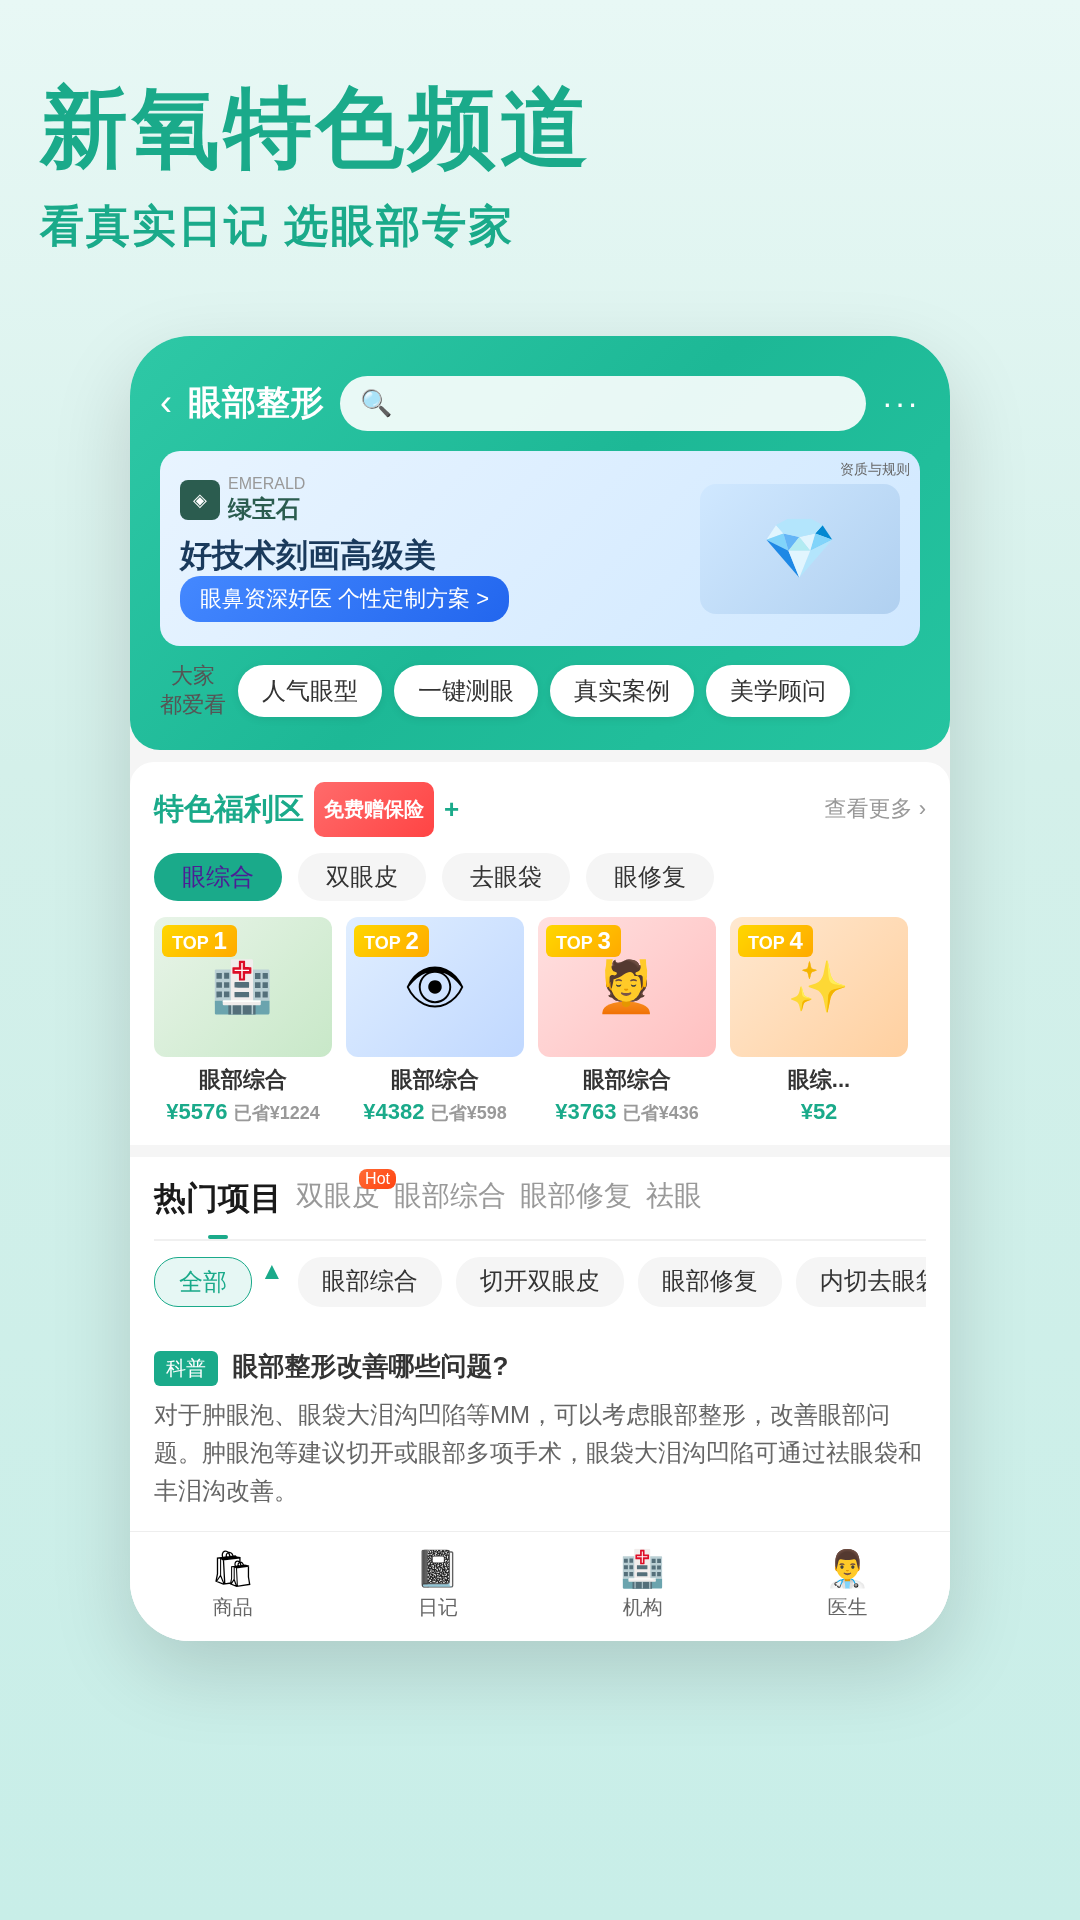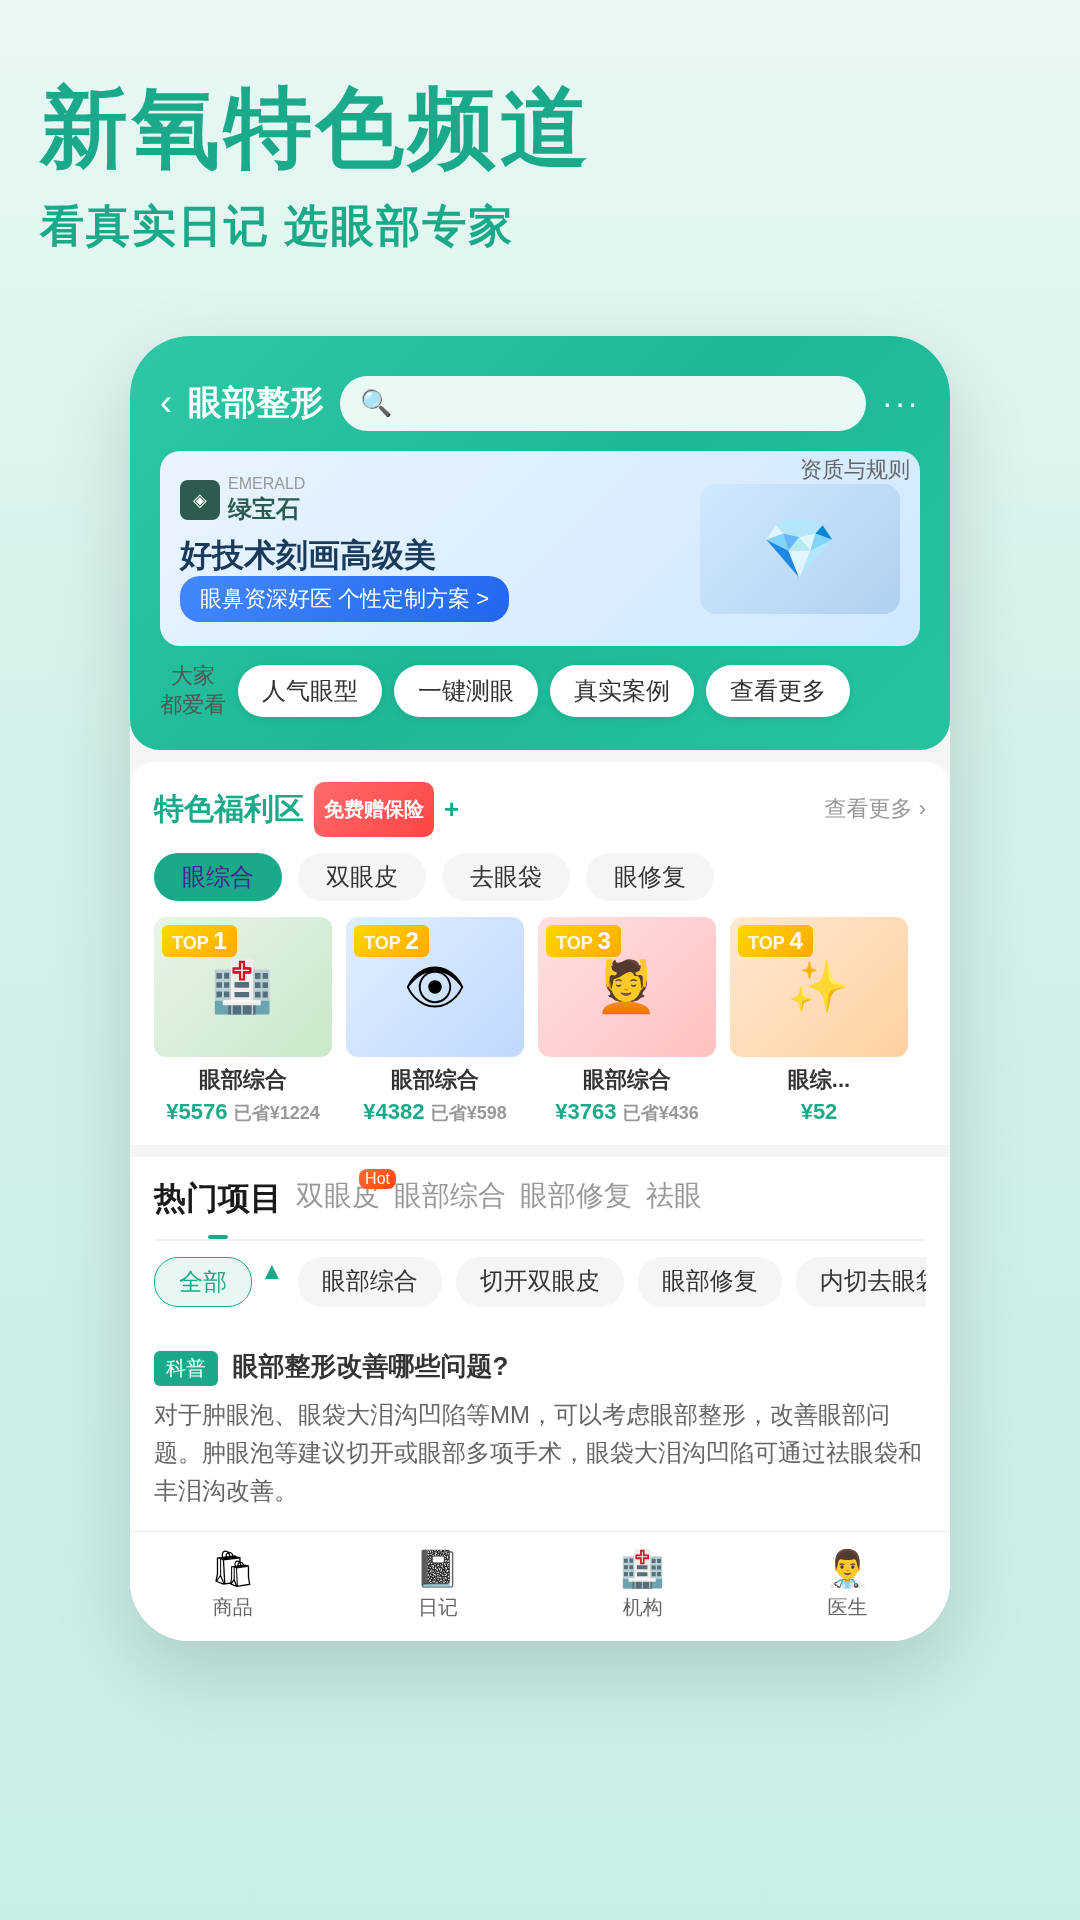--- a/index.html
+++ b/index.html
@@ -145,23 +145,23 @@
       height: 130px;
       background: linear-gradient(135deg, #d0e8ff, #b0d0f0);
       border-radius: 16px;
       display: flex;
       align-items: center;
       justify-content: center;
       font-size: 60px;
     }
     .banner-tag {
       position: absolute;
-      top: 4px;
+      top: 10px;
       right: 10px;
-      font-size: 22px;
+      font-size: 14px;
       color: #666;
     }
 
     
     .quick-tags {
       display: flex;
       align-items: center;
       gap: 12px;
       padding: 16px 0 10px;
     }
@@ -461,21 +461,21 @@
           <span>💎</span>
         </div>
         <div class="banner-tag">资质与规则</div>
       </div>
 
       <div class="quick-tags">
         <div class="quick-tags-label">大家<br>都爱看</div>
         <div class="tag-item">人气眼型</div>
         <div class="tag-item">一键测眼</div>
         <div class="tag-item">真实案例</div>
-        <div class="tag-item">查看更多</div>
+        <div class="tag-item">美学顾问</div>
       </div>
     </div>
 
     <div class="section">
       <div class="section-header">
         <div class="section-title">
           <span>特色福利区</span>
           <span class="free-tag">免费赠保险</span>
           <span style="color:#1aaa8a;font-size:26px;">+</span>
         </div>

